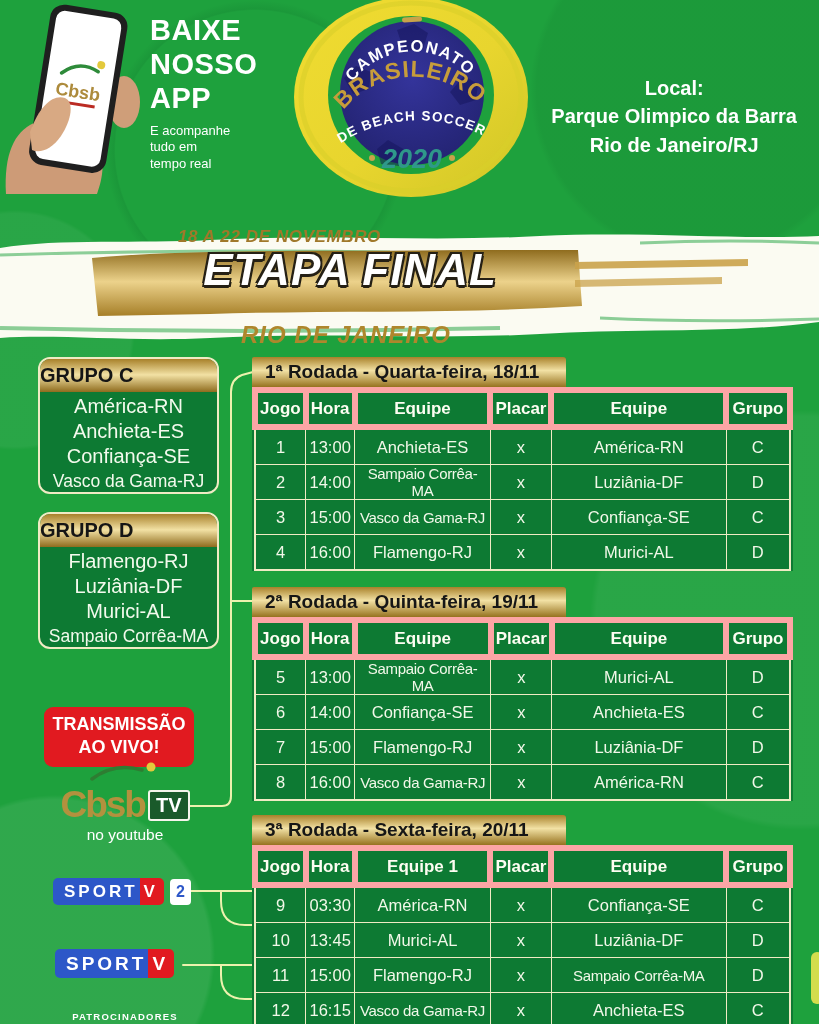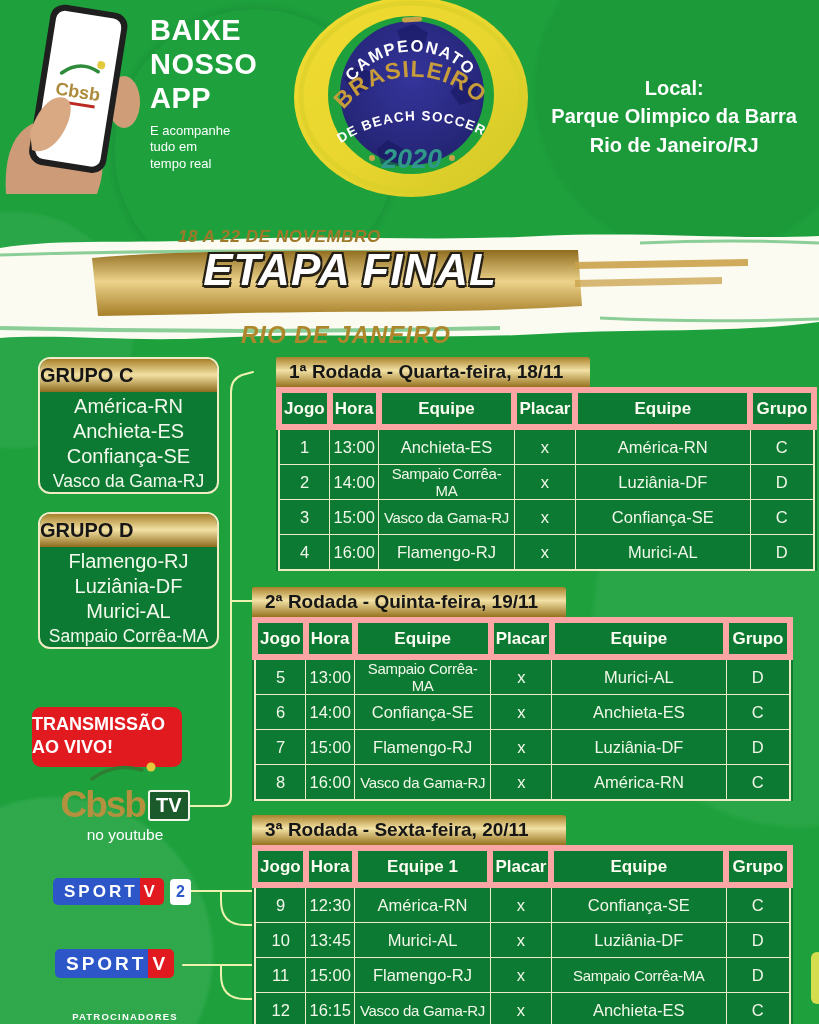--- a/index.html
+++ b/index.html
@@ -38,22 +38,22 @@
   
   .group-box{position:absolute;left:38px;width:181px;height:137px;border:2px solid #f0ebc4;
     border-radius:12px;overflow:hidden;background:#0d7a33;box-sizing:border-box;z-index:2;}
   #group-c{top:357px;} #group-d{top:512px;}
   .group-header{height:33px;line-height:33px;text-align:left;font-weight:800;font-size:20px;
     color:#151515;background:linear-gradient(180deg,#a8812a 0%,#f2e1a4 48%,#8f6c1e 100%);}
   .group-teams{padding-top:2px;text-align:center;}
   .team{font-size:20px;line-height:25px;color:#f3faed;}
   .team.small{font-size:17.5px;}
   
-  #broadcast-box{left:32px;top:707px;width:150px;background:#e11a20;border-radius:9px;
-    color:#fff;font-weight:800;font-size:18px;padding:6px 0 7px;
+  #broadcast-box{left:44px;top:707px;width:150px;background:#e11a20;border-radius:9px;
+    color:#fff;font-weight:800;font-size:18px;text-align:center;padding:6px 0 7px;
     line-height:1.3;z-index:2;box-sizing:border-box;}
   #cbsbtv{left:35px;top:760px;width:180px;text-align:center;z-index:2;}
   .cbsb-row{line-height:1;}
   .cbsb-word{font-size:37px;font-weight:800;color:#b3913e;letter-spacing:-2px;}
   .tv-box{display:inline-block;background:#1a5a2b;color:#fff;font-weight:800;font-size:20px;
     padding:3px 6px 4px;border:2px solid #f5f5ec;border-radius:3px;margin-left:3px;
     vertical-align:5px;line-height:1;}
   .yt{color:#fff;font-size:15.5px;margin-top:3px;}
   .stv{display:flex;align-items:stretch;z-index:2;}
   #sportv2{left:53px;top:878px;}
@@ -63,21 +63,21 @@
   .stv-red{background:#e11a20;color:#fff;font-weight:800;padding:5px 9px 5px 4px;
     border-radius:0 5px 5px 0;line-height:1;}
   #sportv2 .stv-blue,#sportv2 .stv-red{font-size:17px;}
   #sportv .stv-blue,#sportv .stv-red{font-size:19px;}
   .stv-badge{background:#fff;color:#2d57c8;font-weight:800;font-size:16px;line-height:1;
     padding:5px 6px;border-radius:4px;margin-left:6px;align-self:center;}
   #sponsors{left:40px;top:1011px;width:170px;text-align:center;color:#fff;font-weight:700;
     font-size:9.5px;letter-spacing:1.2px;z-index:2;}
   
   .round{position:absolute;left:252px;width:541px;z-index:2;}
-  #round-0{top:357px;margin-left:24px;} #round-1{top:587px;} #round-2{top:815px;}
+  #round-0{top:357px;} #round-1{top:587px;} #round-2{top:815px;}
   .round-title{height:30px;width:314px;box-sizing:border-box;padding-left:13px;
     line-height:30px;font-weight:800;font-size:19px;color:#161616;
     background:linear-gradient(180deg,#a8812a 0%,#f2e1a4 45%,#96721f 100%);
     border-radius:2px 3px 0 0;}
   .round table{width:100%;border-collapse:collapse;background:#0d7a33;
     border:2px solid #f0ebc4;}
   .round th{font-size:17px;color:#fdfdf2;font-weight:800;height:31px;
     border:6px solid #fca5a5;padding:0 2px;}
   .round td{font-size:16.5px;color:#f2f8e9;height:34px;text-align:center;
     border:1px solid #f0ebc4;padding:0 2px;}
@@ -383,21 +383,21 @@
         <th>Hora</th>
         <th>Equipe 1</th>
         <th>Placar</th>
         <th>Equipe</th>
         <th>Grupo</th>
       </tr>
         </thead>
       <tbody>
         <tr>
           <td>9</td>
-          <td>12:30</td>
+          <td>03:30</td>
           <td>América-RN</td>
           <td>x</td>
           <td>Confiança-SE</td>
           <td>C</td>
         </tr>
         <tr>
           <td>10</td>
           <td>13:45</td>
           <td>Murici-AL</td>
           <td>x</td>

